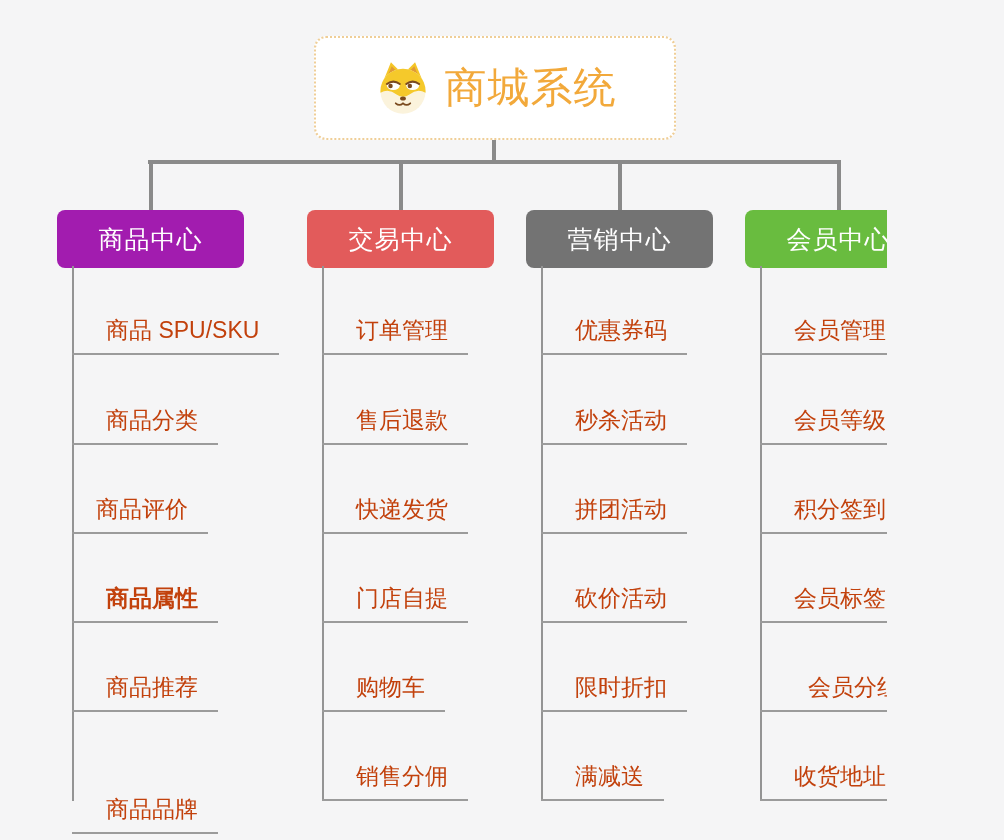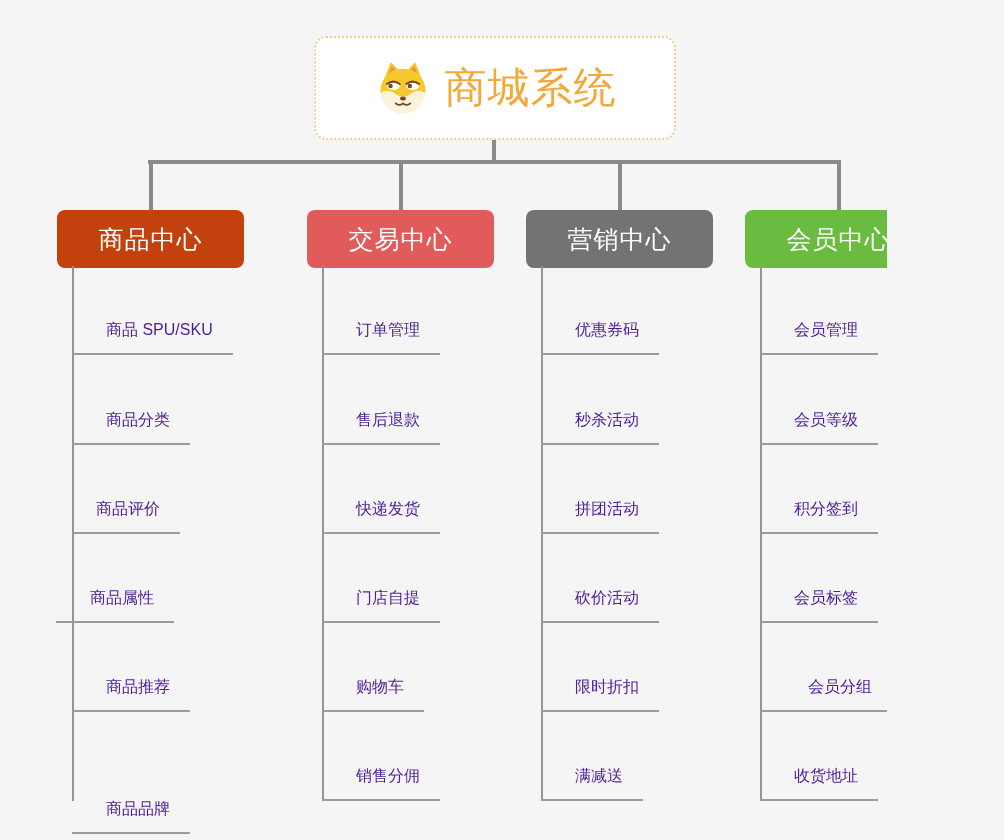--- a/index.html
+++ b/index.html
@@ -47,23 +47,23 @@
     font-size:25px;
     font-weight:500;
     letter-spacing:1px;
     white-space:nowrap;
     cursor:default;
   }
   
   .leaf{
     position:absolute;
     white-space:nowrap;
-    font-size:16px;
+    font-size:23px;
     line-height:30px;
-    color:#4c1d95;
+    color:#c2410c;
     padding:0 20px 8px 34px;
     border-bottom:2px solid #9b9b9b;
     cursor:default;
   }
 </style>
 </head>
 <body>
 
 <div id="canvas">
 
@@ -89,26 +89,26 @@
       <circle cx="44.5" cy="33.5" r="2.8" fill="#7a4a1e"></circle>
 
       <ellipse cx="36" cy="49" rx="3.6" ry="2.6" fill="#7a4a1e"></ellipse>
       <path d="M27,55 Q31.5,59 36,55 Q40.5,59 45,55" fill="none" stroke="#7a4a1e" stroke-width="2.2" stroke-linecap="round"></path>
     </svg>
     <span class="root-title">商城系统</span>
   </div>
 
   <div id="branches">
       <div class="conn" style="left: 148.5px; top: 160px; width: 4px; height: 50px;"></div>
-      <div class="branch-node" style="left: 57px; background: #c2410c;">商品中心</div>
+      <div class="branch-node" style="left: 57px; background: #a21caf;">商品中心</div>
       <div class="conn-thin" style="left: 72px; top: 266px; width: 2px; height: 535px;"></div>
       <div class="leaf" style="left: 72px; top: 315px;">商品 SPU/SKU</div>
       <div class="leaf" style="left: 72px; top: 405px;">商品分类</div>
       <div class="leaf" style="left: 72px; top: 494px; padding-left: 24px;">商品评价</div>
-      <div class="leaf" style="left: 56px; top: 583px;">商品属性</div>
+      <div class="leaf" style="left: 72px; top: 583px; font-weight: bold;">商品属性</div>
       <div class="leaf" style="left: 72px; top: 672px;">商品推荐</div>
       <div class="leaf" style="left: 72px; top: 794px;">商品品牌</div>
       <div class="conn" style="left: 398.5px; top: 160px; width: 4px; height: 50px;"></div>
       <div class="branch-node" style="left: 307px; background: rgb(226, 91, 91);">交易中心</div>
       <div class="conn-thin" style="left: 322px; top: 266px; width: 2px; height: 535px;"></div>
       <div class="leaf" style="left: 322px; top: 315px;">订单管理</div>
       <div class="leaf" style="left: 322px; top: 405px;">售后退款</div>
       <div class="leaf" style="left: 322px; top: 494px;">快递发货</div>
       <div class="leaf" style="left: 322px; top: 583px;">门店自提</div>
       <div class="leaf" style="left: 322px; top: 672px;">购物车</div>

